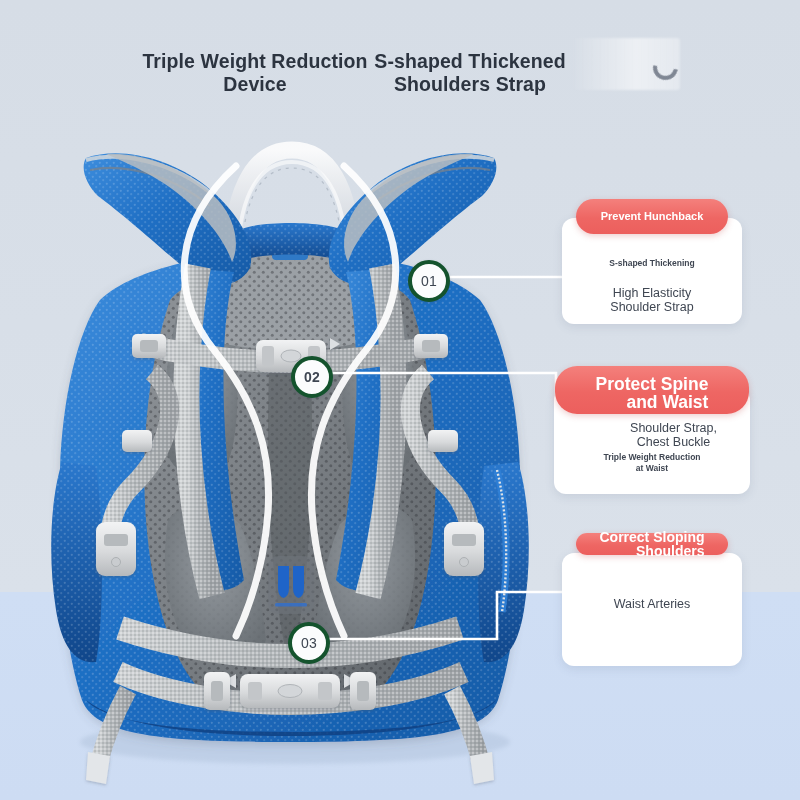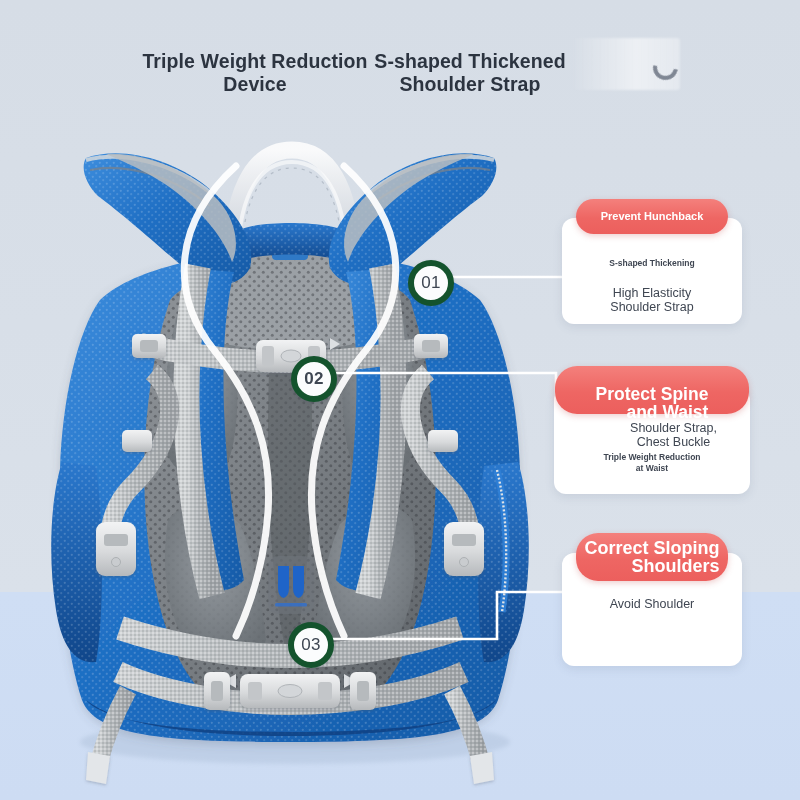--- a/index.html
+++ b/index.html
@@ -102,43 +102,43 @@
   
   #callout-1 { left: 562px; top: 218px; width: 180px; height: 106px; }
   #callout-1 .callout-pill { top: -19px; width: 152px; height: 35px; font-size: 11px; }
   #callout-1 .cb-a { top: 40px; }
   #callout-1 .cb-b { top: 68px; }
 
   
   #callout-2 { left: 554px; top: 388px; width: 196px; height: 106px; }
   #callout-2 .callout-pill {
     top: -22px; width: 194px; height: 48px; font-size: 17.5px;
-    align-items: flex-start; padding-top: 20px; box-sizing: border-box;
+    align-items: flex-start; padding-top: 10px; box-sizing: border-box;
     overflow: visible;
   }
   #callout-2 .cb-a { top: 33px; padding-left: 43px; }
   #callout-2 .cb-b { top: 64px; }
 
   
   #callout-3 { left: 562px; top: 553px; width: 180px; height: 113px; }
-  #callout-3 .callout-pill { top: -20px; width: 152px; height: 48px; font-size: 18px; }
+  #callout-3 .callout-pill { top: -20px; width: 152px; height: 22px; font-size: 14px; }
   #callout-3 .cb-a { top: 44px; }
   #callout-3 .cb-b { top: 77px; }
 
   
   #leaders { position: absolute; left: 0; top: 0; width: 800px; height: 800px; }
   .marker {
     position: absolute;
     width: 34px; height: 34px;
     margin-left: -17px; margin-top: -17px;
     border-radius: 50%;
     background: #fbfcfd;
-    border: 6px solid #14532d;
+    border: 4px solid #14532d;
     color: #3e4652;
-    font-size: 17px;
+    font-size: 14px;
     font-weight: normal;
     display: flex;
     align-items: center;
     justify-content: center;
     box-shadow: 0 1px 3px rgba(60,75,95,0.20);
     letter-spacing: .3px;
   }
   #marker-1 { left: 425px; top: 277px; }
   #marker-2 { left: 308px; top: 373px; font-weight: bold; }
   #marker-3 { left: 305px; top: 639px; }
@@ -149,21 +149,21 @@
 <div id="stage">
 
   <div class="bg-top"></div>
   <div class="bg-bottom"></div>
   <div class="bg-corner-deco"></div>
   <div class="bg-corner-mark"></div>
 
   <div class="headline" id="headline-left">Triple Weight Reduction
 Device</div>
   <div class="headline" id="headline-right">S-shaped Thickened
-Shoulder Strap</div>
+Shoulders Strap</div>
 
   <svg id="product" viewBox="0 0 800 800">
     <defs>
       <linearGradient id="gBlue" x1="0" y1="0" x2="1" y2="1">
         <stop offset="0%" stop-color="#3d8ddd"></stop>
         <stop offset="45%" stop-color="#1f6fc4"></stop>
         <stop offset="100%" stop-color="#155aa6"></stop>
       </linearGradient>
       <linearGradient id="gBlueDark" x1="0" y1="0" x2="0" y2="1">
         <stop offset="0%" stop-color="#2a78cd"></stop>
@@ -445,16 +445,16 @@
 and Waist</div>
     <div class="callout-body cb-a txt-main">Shoulder Strap,
 Chest Buckle</div>
     <div class="callout-body cb-b txt-sub">Triple Weight Reduction
 at Waist</div>
   </div>
 
   <div class="callout" id="callout-3">
     <div class="callout-pill">Correct Sloping
 Shoulders</div>
-    <div class="callout-body cb-a txt-main">Avoid Shoulder</div>
+    <div class="callout-body cb-a txt-main">Waist Arteries</div>
   </div>
 
 </div>
 
 </body></html>

